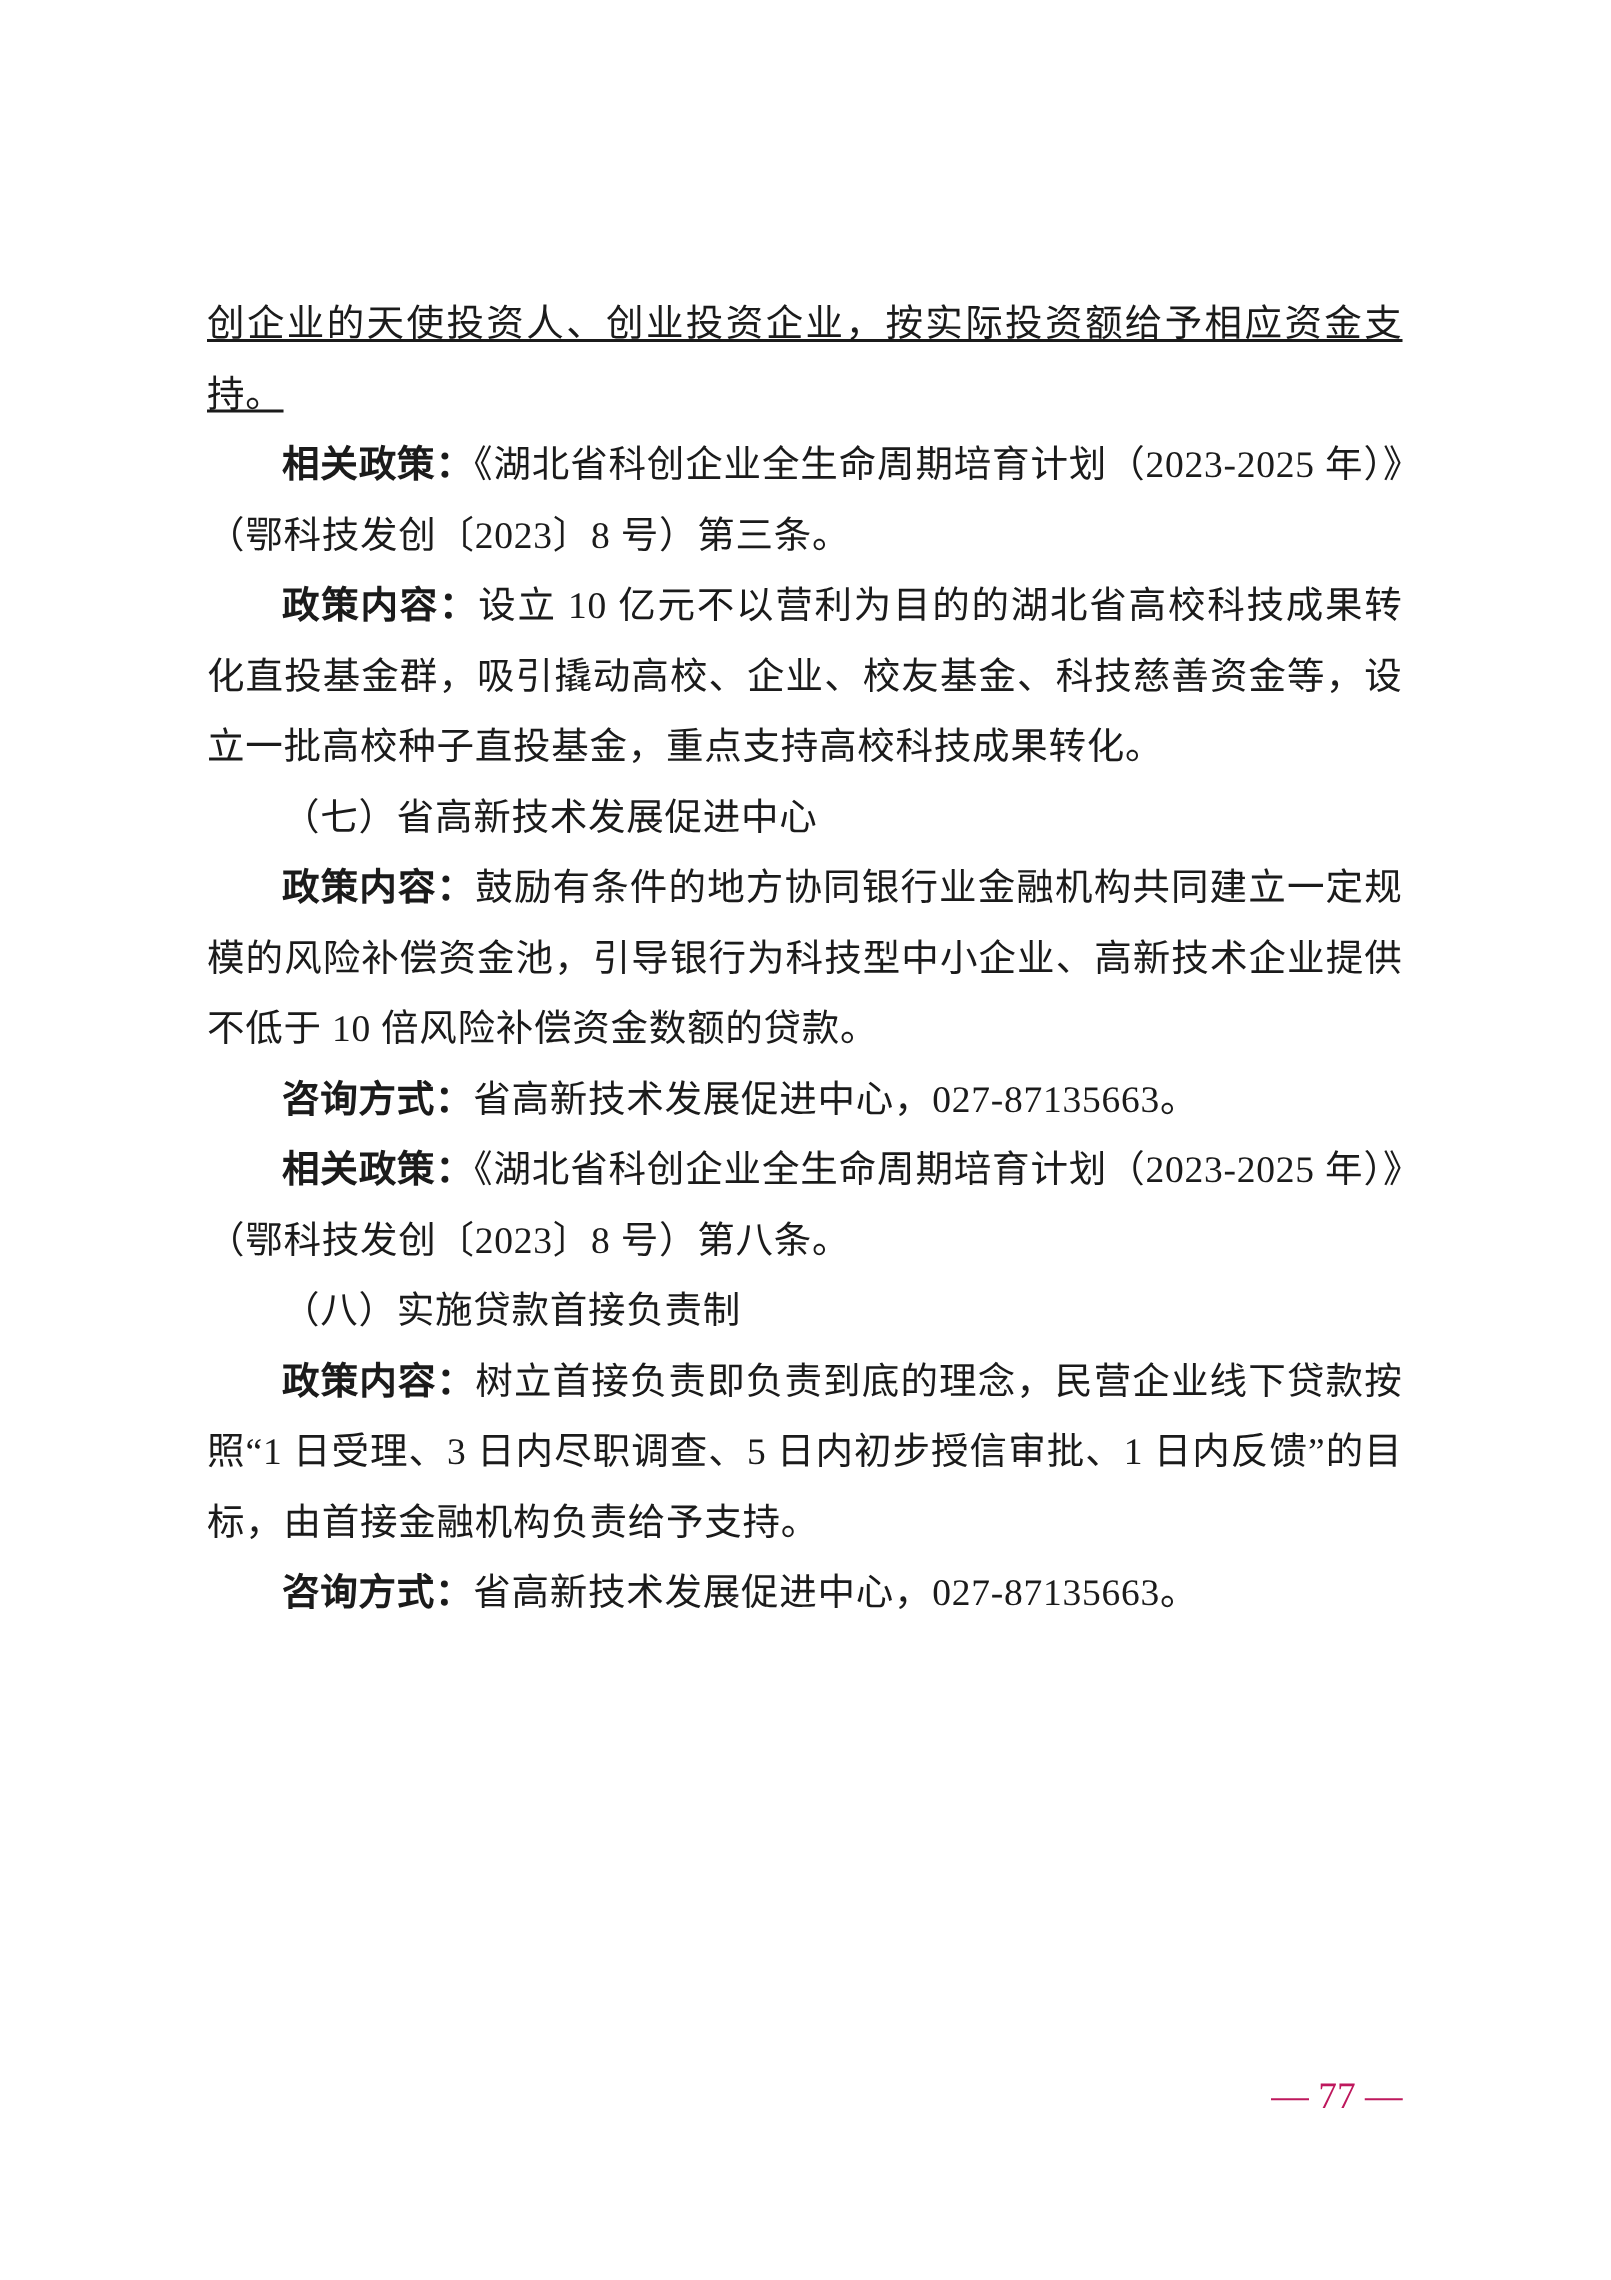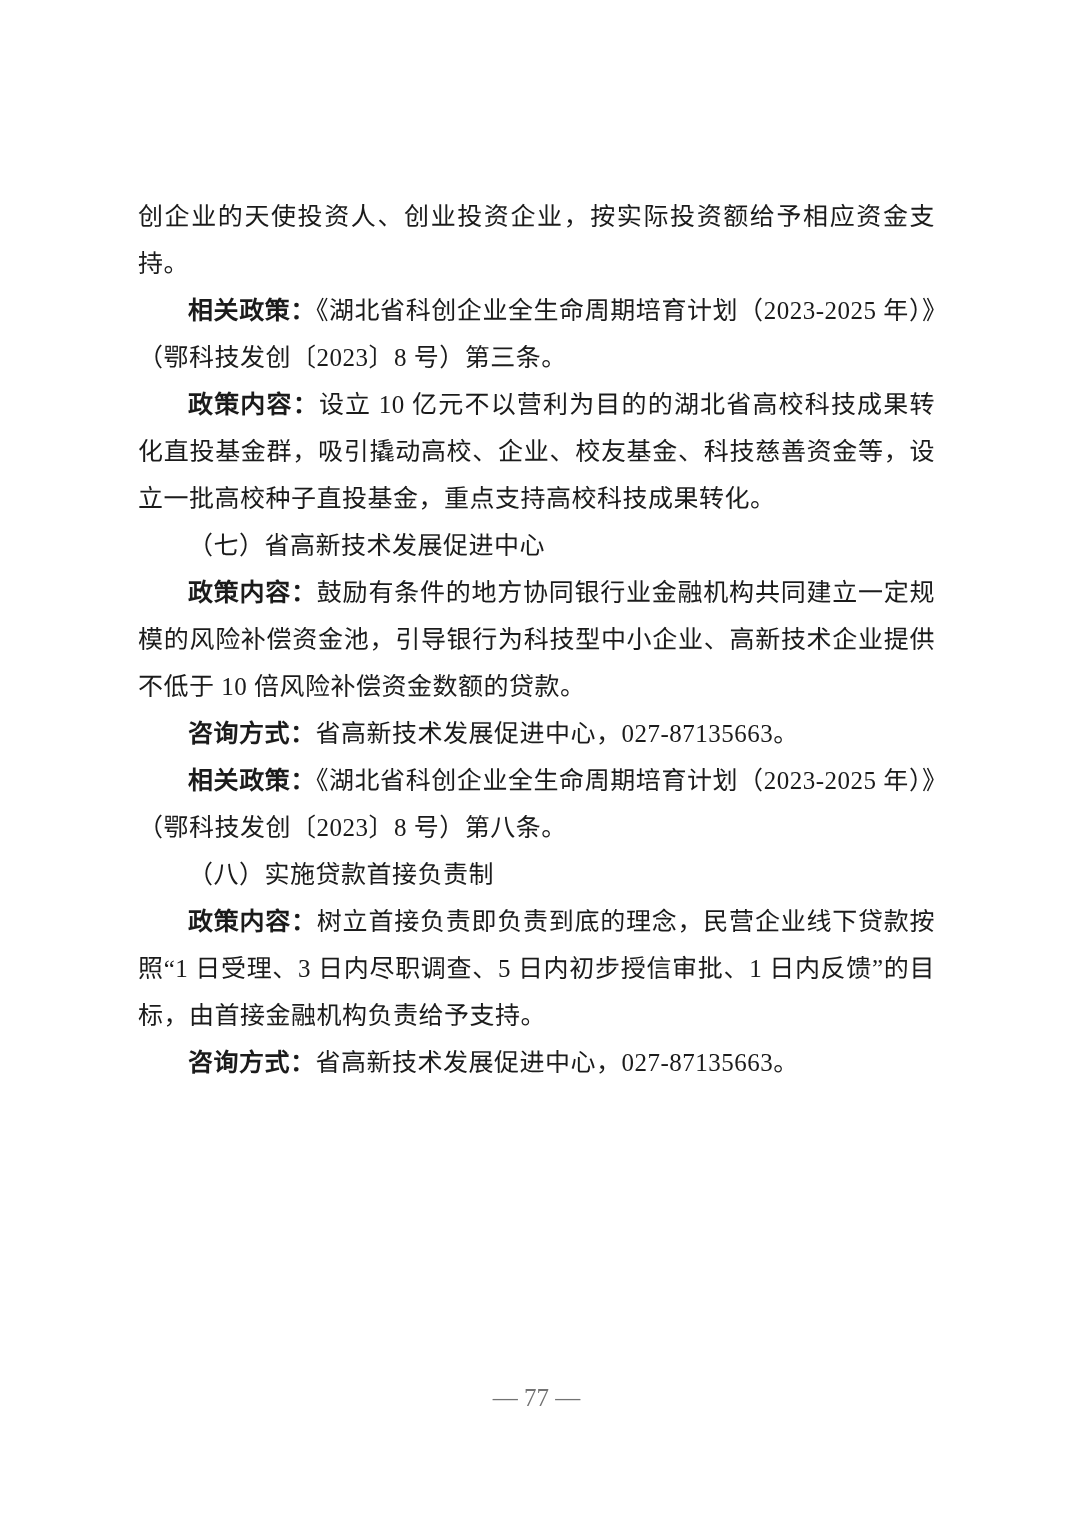--- a/index.html
+++ b/index.html
@@ -25,36 +25,37 @@
     margin: 0;
     font-size: 25px;
     line-height: 47px;
     text-align: justify;
     text-justify: inter-character;
     text-indent: 2em;
     letter-spacing: 0.5px;
   }
   .doc-body p.continuation {
     text-indent: 0;
+    text-decoration: underline;
   }
   .doc-body p.heading {
     font-weight: normal;
   }
   .para-label {
     font-weight: bold;
   }
   .page-footer {
     position: absolute;
     left: 138px;
     top: 1378px;
     width: 797px;
-    text-align: center;
+    text-align: right;
     font-size: 25px;
     line-height: 40px;
-    color: #737373;
+    color: #be185d;
   }
 </style>
 </head>
 <body>
 
 <main class="doc-body" id="doc-body">
     <p class="continuation"><span>创企业的天使投资人、创业投资企业，按实际投资额给予相应资金支持。</span></p>
     <p class="labeled"><span class="para-label">相关政策：</span><span>《湖北省科创企业全生命周期培育计划（2023-2025 年）》（鄂科技发创〔2023〕8 号）第三条。</span></p>
     <p class="labeled"><span class="para-label">政策内容：</span><span>设立 10 亿元不以营利为目的的湖北省高校科技成果转化直投基金群，吸引撬动高校、企业、校友基金、科技慈善资金等，设立一批高校种子直投基金，重点支持高校科技成果转化。</span></p>
     <p class="heading">（七）省高新技术发展促进中心</p>

